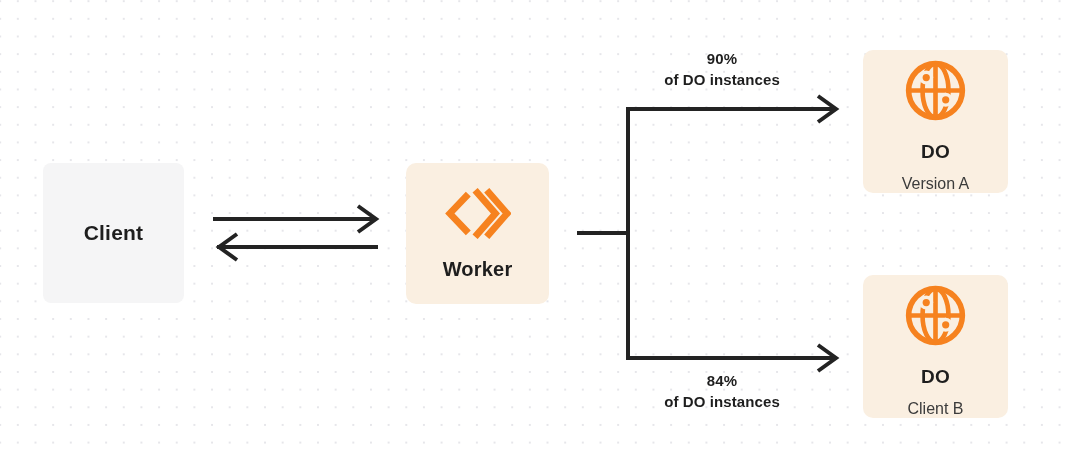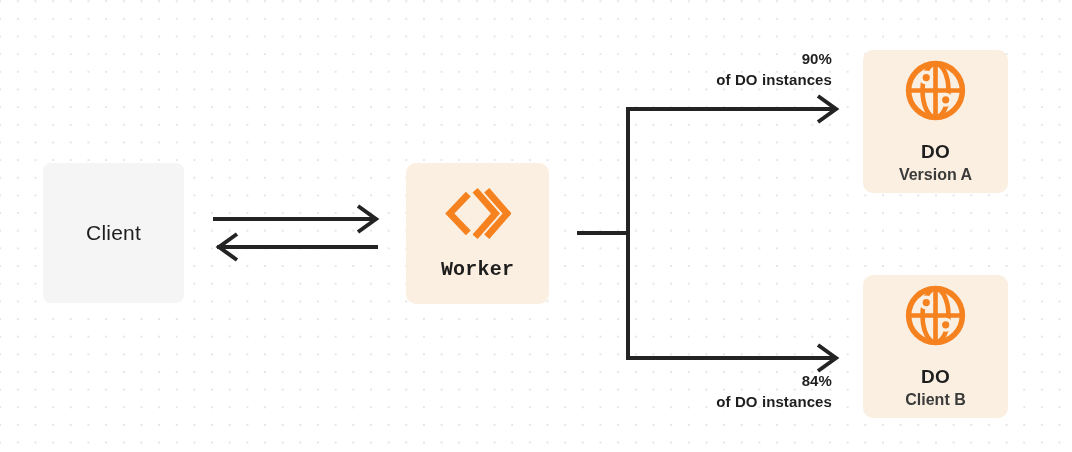--- a/index.html
+++ b/index.html
@@ -44,70 +44,69 @@
     flex-direction:column;
     align-items:center;
     justify-content:center;
   }
   .node-client{
     left:43px;top:163px;width:141px;height:140px;
     background:var(--client-bg);
     border-radius:8px;
   }
   .node-client .node-label{
-    font-size:21px;font-weight:400;color:var(--text-primary);
+    font-size:21px;font-weight:700;color:var(--text-primary);
     letter-spacing:.2px;
   }
   .node-worker{
     left:406px;top:163px;width:143px;height:141px;
     background:var(--cream);
     border-radius:10px;
   }
   .node-worker .node-icon{margin-top:2px;}
   .node-worker .node-label{
     margin-top:15px;
     font-size:20px;font-weight:700;color:var(--text-primary);
     letter-spacing:.2px;
-    font-family:Liberation Mono, monospace;
   }
   .node-do{
     left:863px;width:145px;height:143px;
     background:var(--cream);
     border-radius:10px;
     justify-content:flex-start;
   }
   .node-do-a{top:50px;}
   .node-do-b{top:275px;}
   .node-do .node-icon{margin-top:9px;}
   .node-do .node-title{
     margin-top:15px;
     font-size:19px;font-weight:700;color:var(--text-primary);
     letter-spacing:.2px;
   }
   .node-do .node-subtitle{
-    margin-top:3px;
-    font-size:16px;font-weight:700;color:var(--text-secondary);
+    margin-top:12px;
+    font-size:16px;font-weight:400;color:var(--text-secondary);
   }
   .workers-icon-svg path{
     stroke:var(--accent);
     stroke-width:7;
     fill:none;
     stroke-linecap:butt;
     stroke-linejoin:miter;
   }
   .globe-icon-svg .globe-stroke{
     stroke:var(--accent);
     fill:none;
   }
   .globe-icon-svg .halo{fill:var(--cream);}
   .globe-icon-svg .node-dot{fill:var(--accent);}
   .edge-label{
     position:absolute;
     width:220px;
-    text-align:right;
+    text-align:center;
     font-size:15px;
     font-weight:700;
     color:var(--text-primary);
     line-height:21px;
     letter-spacing:.1px;
   }
   .edge-label-top{left:612px;top:48px;}
   .edge-label-bottom{left:612px;top:370px;}
 </style>
 </head>

